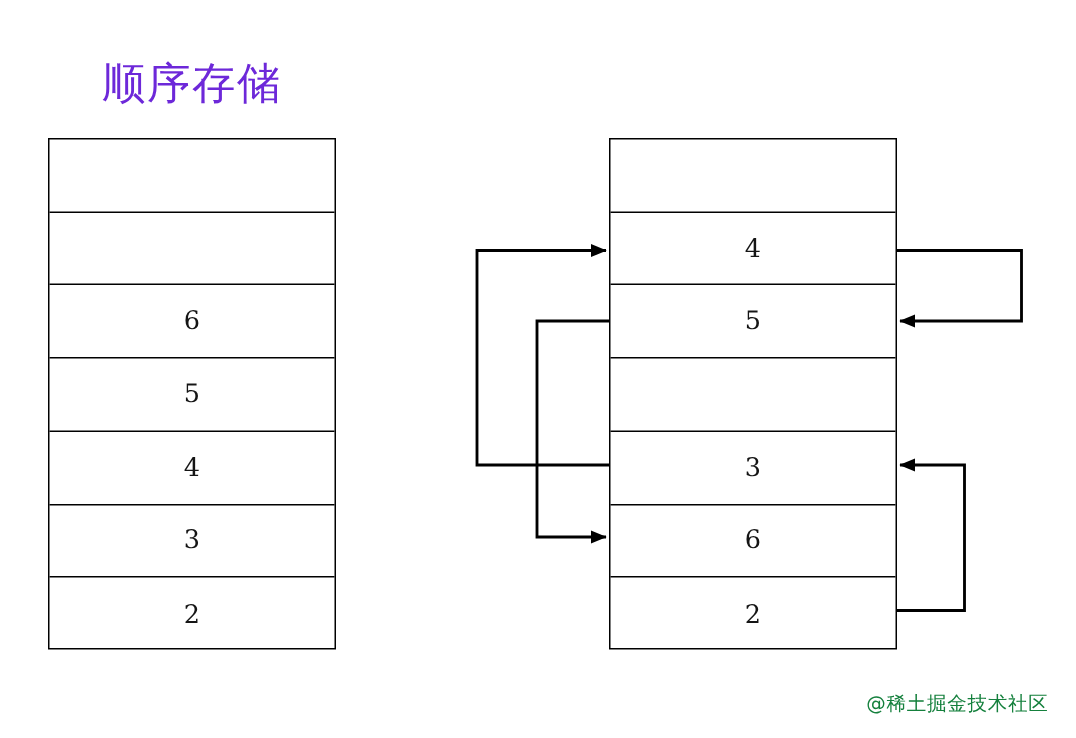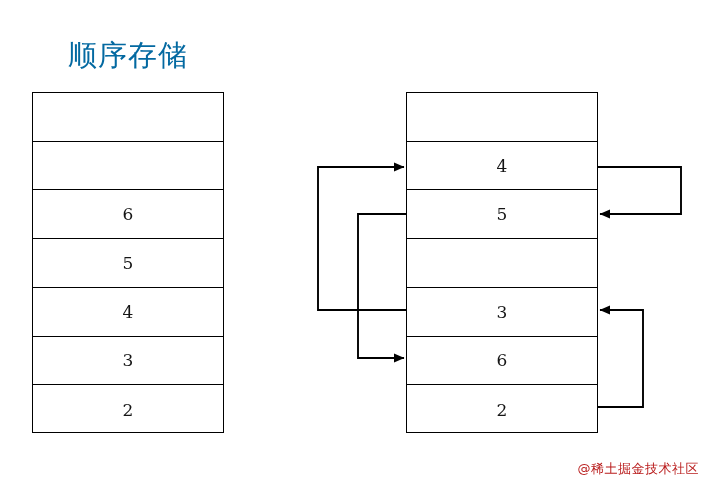--- a/index.html
+++ b/index.html
@@ -23,21 +23,21 @@
     height: 492px;
   }
 
   
   .title {
     position: absolute;
     font-family: "DejaVu Serif", "Liberation Serif", serif;
     font-size: 29px;
     line-height: 34px;
     letter-spacing: 1px;
-    color: #0369a1;
+    color: #6d28d9;
     white-space: nowrap;
     text-align: center;
   }
   #title-left  { left: 28px;  top: 38px; width: 200px; }
   #title-right { left: 400px; top: 38px; width: 205px; }
 
   
   .table {
     position: absolute;
     box-sizing: border-box;
@@ -71,21 +71,21 @@
   }
 
   
   #watermark {
     position: absolute;
     right: 18px;
     bottom: 14px;
     font-family: "DejaVu Sans", "Liberation Sans", sans-serif;
     font-size: 13px;
     letter-spacing: 0.5px;
-    color: #b91c1c;
+    color: #15803d;
     white-space: nowrap;
   }
 </style>
 </head>
 <body>
 
 <div class="canvas">
 
   <div class="title" id="title-left">顺序存储</div>
 

